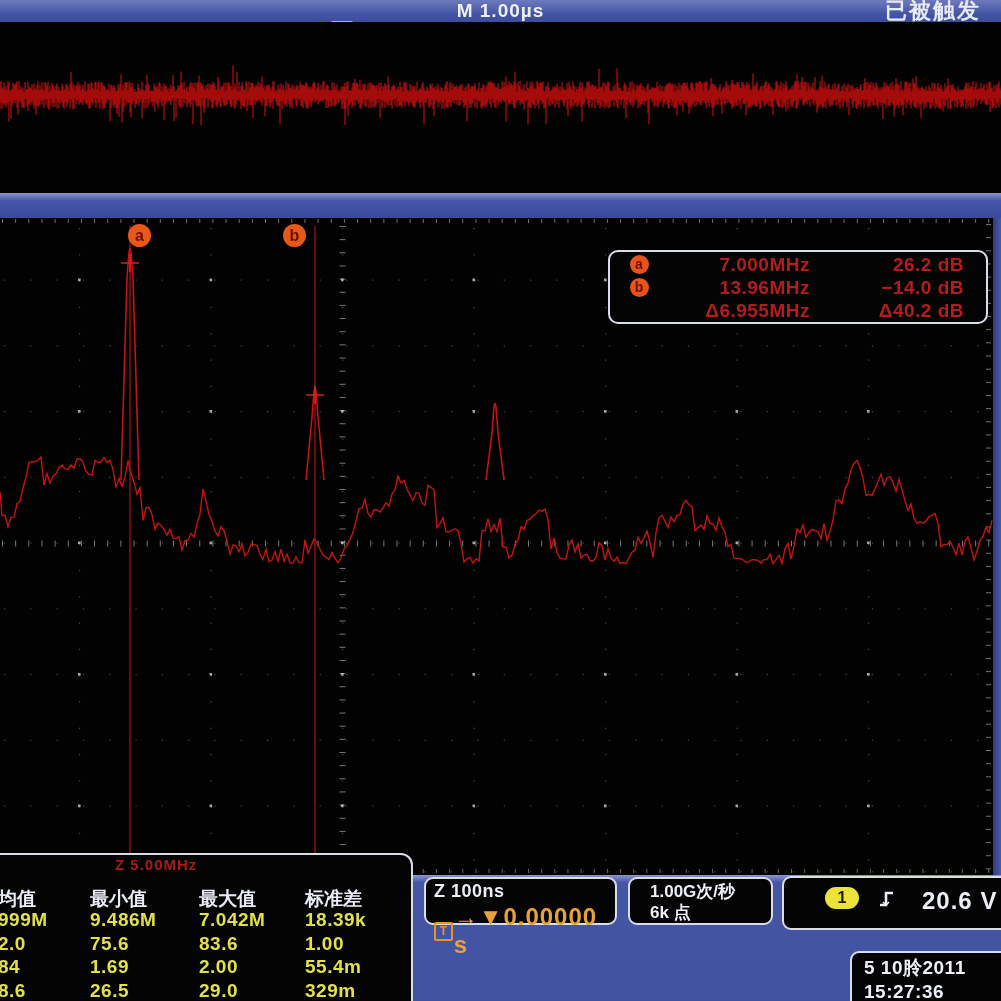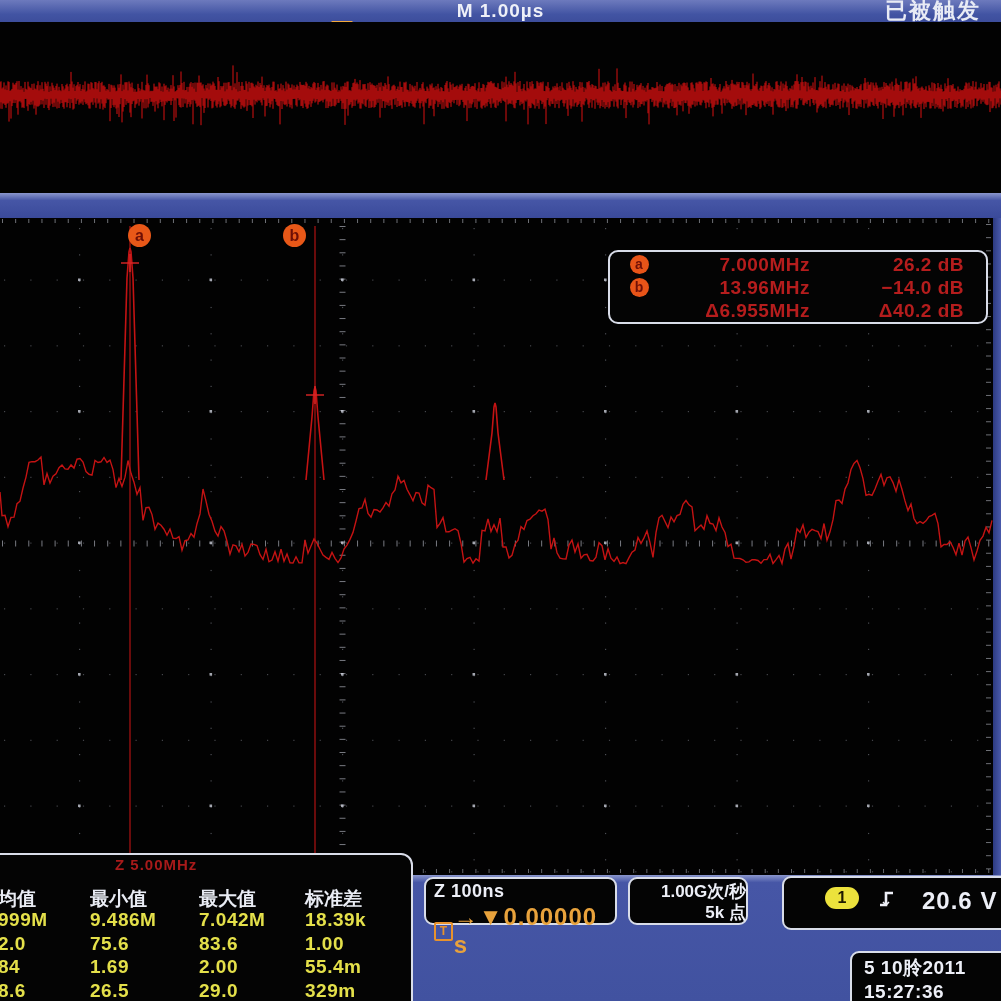--- a/index.html
+++ b/index.html
@@ -45,21 +45,21 @@
   .meas-grid .hd{color:#e9ecf4;font-size:19px;font-weight:bold;}
   .meas-grid .vl{color:#e4e04a;font-size:19px;font-weight:bold;letter-spacing:.5px;}
   
   .hbox{left:424px;top:877px;width:193px;height:48px;padding:2px 0 0 8px;}
   .hbox .l1{color:#edeff7;font-size:18px;font-weight:bold;letter-spacing:.5px;}
   .hbox .l2{display:flex;align-items:center;gap:1px;margin-top:1px;}
   .t-icon{display:inline-block;width:15px;height:15px;border:2px solid #e8922c;border-radius:2px;
     color:#e8922c;font-size:12px;font-weight:bold;text-align:center;line-height:15px;}
   .delay-tx{color:#e8a23c;font-size:24px;font-weight:bold;letter-spacing:1px;}
   
-  .acqbox{left:628px;top:877px;width:120px;height:48px;padding:2px 0 0 20px;text-align:right;}
+  .acqbox{left:628px;top:877px;width:145px;height:48px;padding:2px 0 0 20px;}
   .acqbox div{color:#edeff7;font-size:17px;font-weight:bold;line-height:21px;}
   
   .chbox{left:782px;top:876px;width:230px;height:54px;}
   .ch-badge{position:absolute;left:41px;top:9px;width:34px;height:22px;border-radius:11px;
     background:#ece23c;color:#1e1a00;font-size:16px;font-weight:bold;text-align:center;line-height:22px;}
   .ch-volts{position:absolute;left:138px;top:9px;color:#edeff7;font-size:24px;font-weight:bold;letter-spacing:1px;}
   
   .datebox{left:850px;top:951px;width:160px;height:60px;padding:3px 0 0 12px;}
   .datebox div{color:#edeff7;font-size:19px;font-weight:bold;letter-spacing:.5px;line-height:24px;}
   svg{display:block;}
@@ -1062,21 +1062,21 @@
 <div class="abs blackbox hbox">
   <div class="l1">Z 100ns</div>
   <div class="l2">
     <span class="t-icon">T</span>
     <span class="delay-tx">→▼0.00000 s</span>
   </div>
 </div>
 
 <div class="abs blackbox acqbox">
   <div>1.00G次/秒</div>
-  <div>5k 点</div>
+  <div>6k 点</div>
 </div>
 
 <div class="abs blackbox chbox">
   <span class="ch-badge">1</span>
   <svg class="abs" style="left:93px;top:11px;" width="20" height="20">
     <path d="M3,16 L9,16 L9,4 L16,4" fill="none" stroke="#edeff7" stroke-width="2.6"></path>
     <path d="M6,13 L9,16 L12,13" fill="none" stroke="#edeff7" stroke-width="1.6"></path>
   </svg>
   <span class="ch-volts">20.6 V</span>
 </div>

